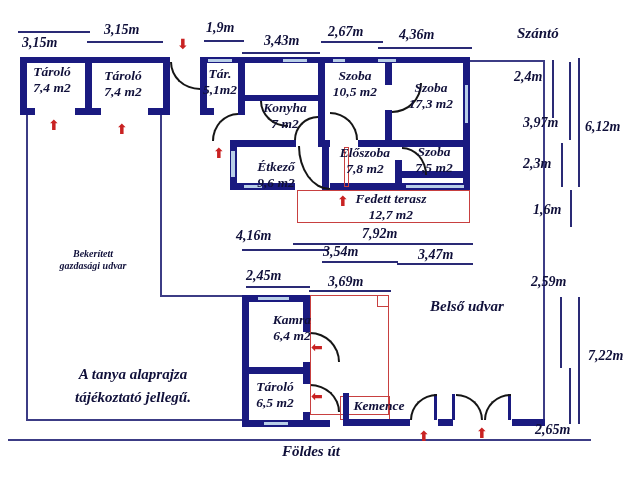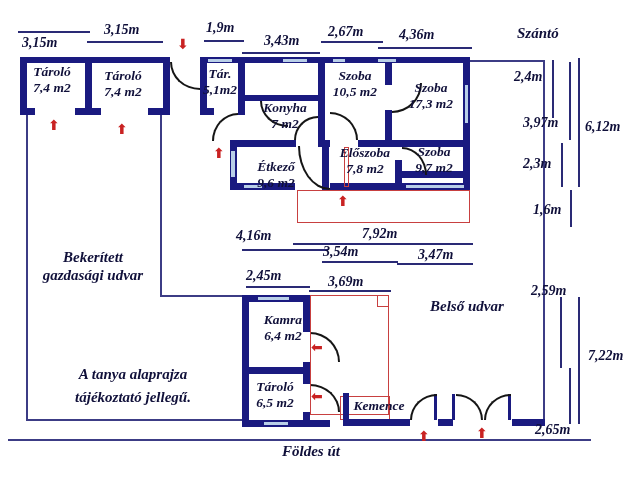--- a/index.html
+++ b/index.html
@@ -153,25 +153,27 @@
   <div class="room" style="left:242px;top:159px;width:68px;">
     <span>Étkező</span>
     <span>9,6 m2</span>
   </div>
   <div class="room" style="left:331px;top:145px;width:68px;">
     <span>Előszoba</span>
     <span>7,8 m2</span>
   </div>
   <div class="room" style="left:404px;top:144px;width:60px;">
     <span>Szoba</span>
-    <span>9,7 m2</span>
+    <span>7,5 m2</span>
   </div>
   <div class="room" style="left:330px;top:191px;width:122px;">
-  </div>
-  <div class="room" style="left:253px;top:312px;width:60px;font-family:Liberation Serif, serif;">
+    <span>Fedett terasz</span>
+    <span>12,7 m2</span>
+  </div>
+  <div class="room" style="left:262px;top:312px;width:60px;font-family:Liberation Serif, serif;">
     <span>Kamra</span>
     <span>6,4 m2</span>
   </div>
   <div class="room" style="left:243px;top:379px;width:64px;">
     <span>Tároló</span>
     <span>6,5 m2</span>
   </div>
   <div class="room" style="left:348px;top:398px;width:62px;">
     <span>Kemence</span>
   </div>
@@ -194,40 +196,40 @@
   <div class="dim" style="left:514px;top:70px;">2,4m</div>
   <div class="tick" style="left:569px;top:62px;height:78px;"></div>
   <div class="dim" style="left:523px;top:116px;font-family:Liberation Serif, serif;">3,97m</div>
   <div class="tick" style="left:578px;top:58px;height:129px;"></div>
   <div class="dim" style="left:585px;top:120px;">6,12m</div>
   <div class="tick" style="left:561px;top:143px;height:44px;"></div>
   <div class="dim" style="left:523px;top:157px;">2,3m</div>
   <div class="tick" style="left:570px;top:190px;height:37px;"></div>
   <div class="dim" style="left:533px;top:203px;">1,6m</div>
   <div class="tick" style="left:560px;top:297px;height:71px;"></div>
-  <div class="dim" style="left:531px;top:284px;">2,59m</div>
+  <div class="dim" style="left:531px;top:275px;">2,59m</div>
   <div class="tick" style="left:578px;top:297px;height:127px;"></div>
   <div class="dim" style="left:588px;top:349px;">7,22m</div>
   <div class="tick" style="left:569px;top:368px;height:56px;"></div>
   <div class="dim" style="left:535px;top:423px;">2,65m</div>
 
   <div class="dim" style="left:236px;top:229px;">4,16m</div>
   <div class="dimline" style="left:242px;top:249px;width:86px;"></div>
   <div class="dim" style="left:362px;top:227px;">7,92m</div>
   <div class="dimline" style="left:293px;top:243px;width:180px;"></div>
   <div class="dim" style="left:323px;top:245px;">3,54m</div>
   <div class="dimline" style="left:322px;top:261px;width:76px;"></div>
   <div class="dim" style="left:418px;top:248px;">3,47m</div>
   <div class="dimline" style="left:397px;top:263px;width:76px;"></div>
   <div class="dim" style="left:246px;top:269px;">2,45m</div>
   <div class="dimline" style="left:246px;top:286px;width:64px;"></div>
   <div class="dim" style="left:328px;top:275px;">3,69m</div>
   <div class="dimline" style="left:309px;top:290px;width:82px;"></div>
 
-  <div class="room big" style="left:28px;top:248px;width:130px;font-size:15px;">
+  <div class="room big" style="left:28px;top:248px;width:130px;font-size:10px;">
     <span>Bekerített</span>
     <span>gazdasági udvar</span>
   </div>
   <div class="room big" style="left:58px;top:363px;width:150px;font-size:15px;line-height:1.55;">
     <span>A tanya alaprajza</span>
     <span>tájékoztató jellegű.</span>
   </div>
   <div class="dim big" style="left:430px;top:299px;">Belső udvar</div>
   <div class="dim big" style="left:282px;top:444px;">Földes út</div>
 

